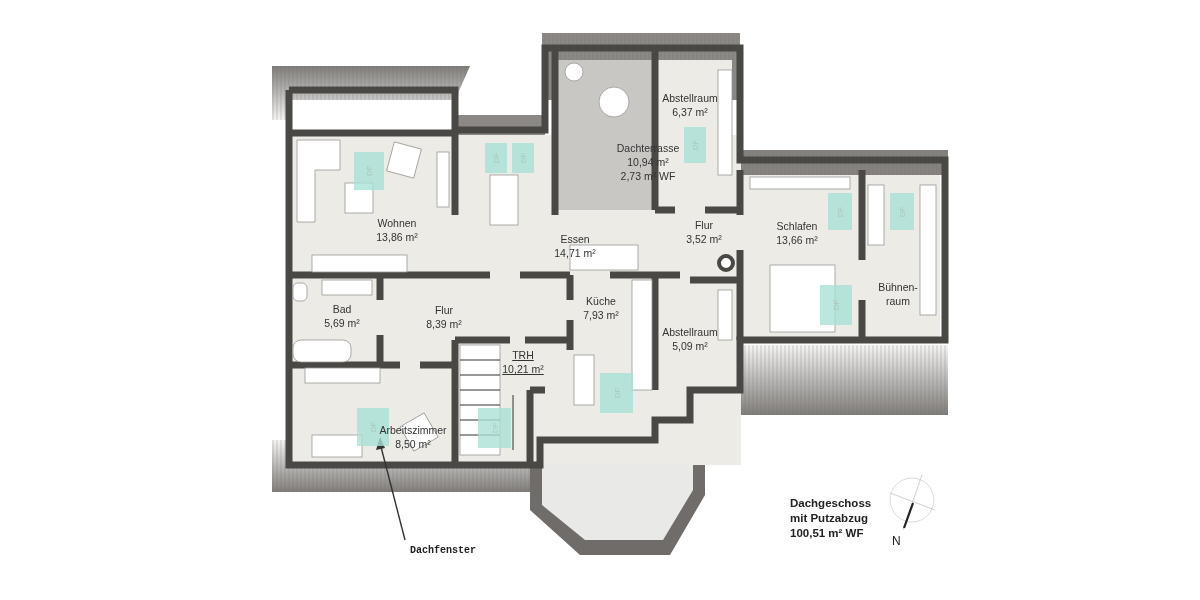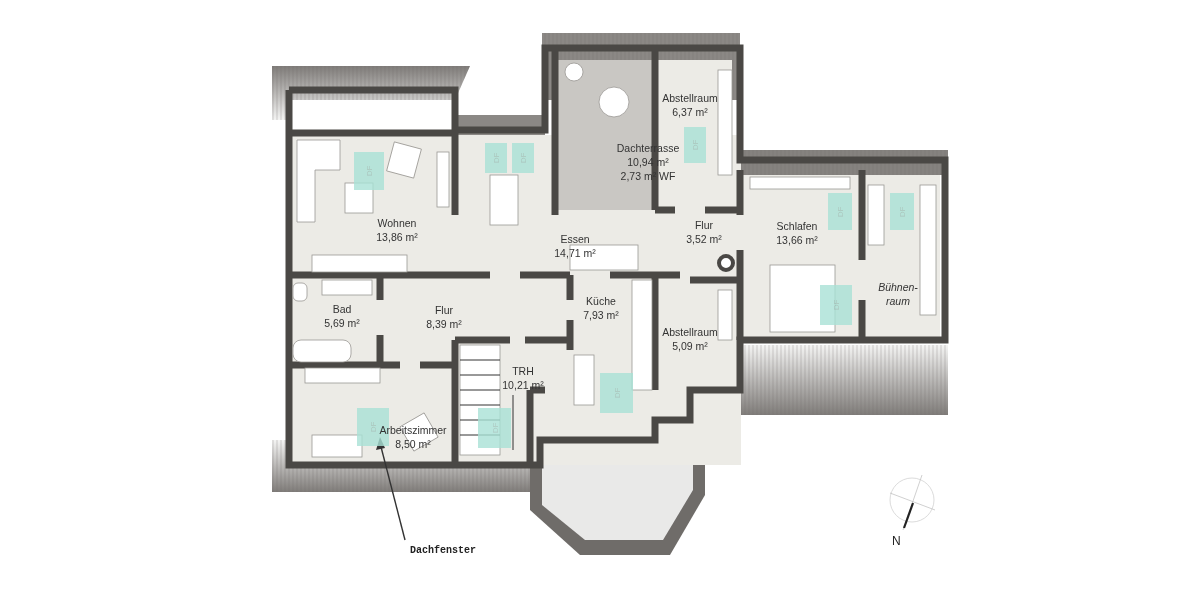--- a/index.html
+++ b/index.html
@@ -216,44 +216,49 @@
     <span>6,37 m²</span>
   </div>
   <div class="lbl" style="left:704px;top:218px;">
     <span>Flur</span>
     <span>3,52 m²</span>
   </div>
   <div class="lbl" style="left:797px;top:219px;">
     <span>Schlafen</span>
     <span>13,66 m²</span>
   </div>
-  <div class="lbl" style="left:898px;top:280px;font-style:italic;">
+  <div class="lbl" style="left:898px;top:280px;">
     <span>Bühnen-</span>
     <span>raum</span>
   </div>
   <div class="lbl" style="left:342px;top:302px;">
     <span>Bad</span>
     <span>5,69 m²</span>
   </div>
   <div class="lbl" style="left:444px;top:303px;">
     <span>Flur</span>
     <span>8,39 m²</span>
   </div>
   <div class="lbl" style="left:601px;top:294px;">
     <span>Küche</span>
     <span>7,93 m²</span>
   </div>
   <div class="lbl" style="left:690px;top:325px;">
     <span>Abstellraum</span>
     <span>5,09 m²</span>
   </div>
-  <div class="lbl" style="left:523px;top:364px;">
+  <div class="lbl" style="left:523px;top:348px;text-decoration:underline;">
     <span>TRH</span>
     <span>10,21 m²</span>
   </div>
   <div class="lbl" style="left:413px;top:376px;margin-top:47px;">
     <span>Arbeitszimmer</span>
     <span>8,50 m²</span>
   </div>
 
+  <div class="summary">
+    <span>Dachgeschoss</span>
+    <span>mit Putzabzug</span>
+    <span>100,51 m² WF</span>
+  </div>
   <div class="north">N</div>
   <div class="callout">Dachfenster</div>
 </div>
 
 </body></html>

